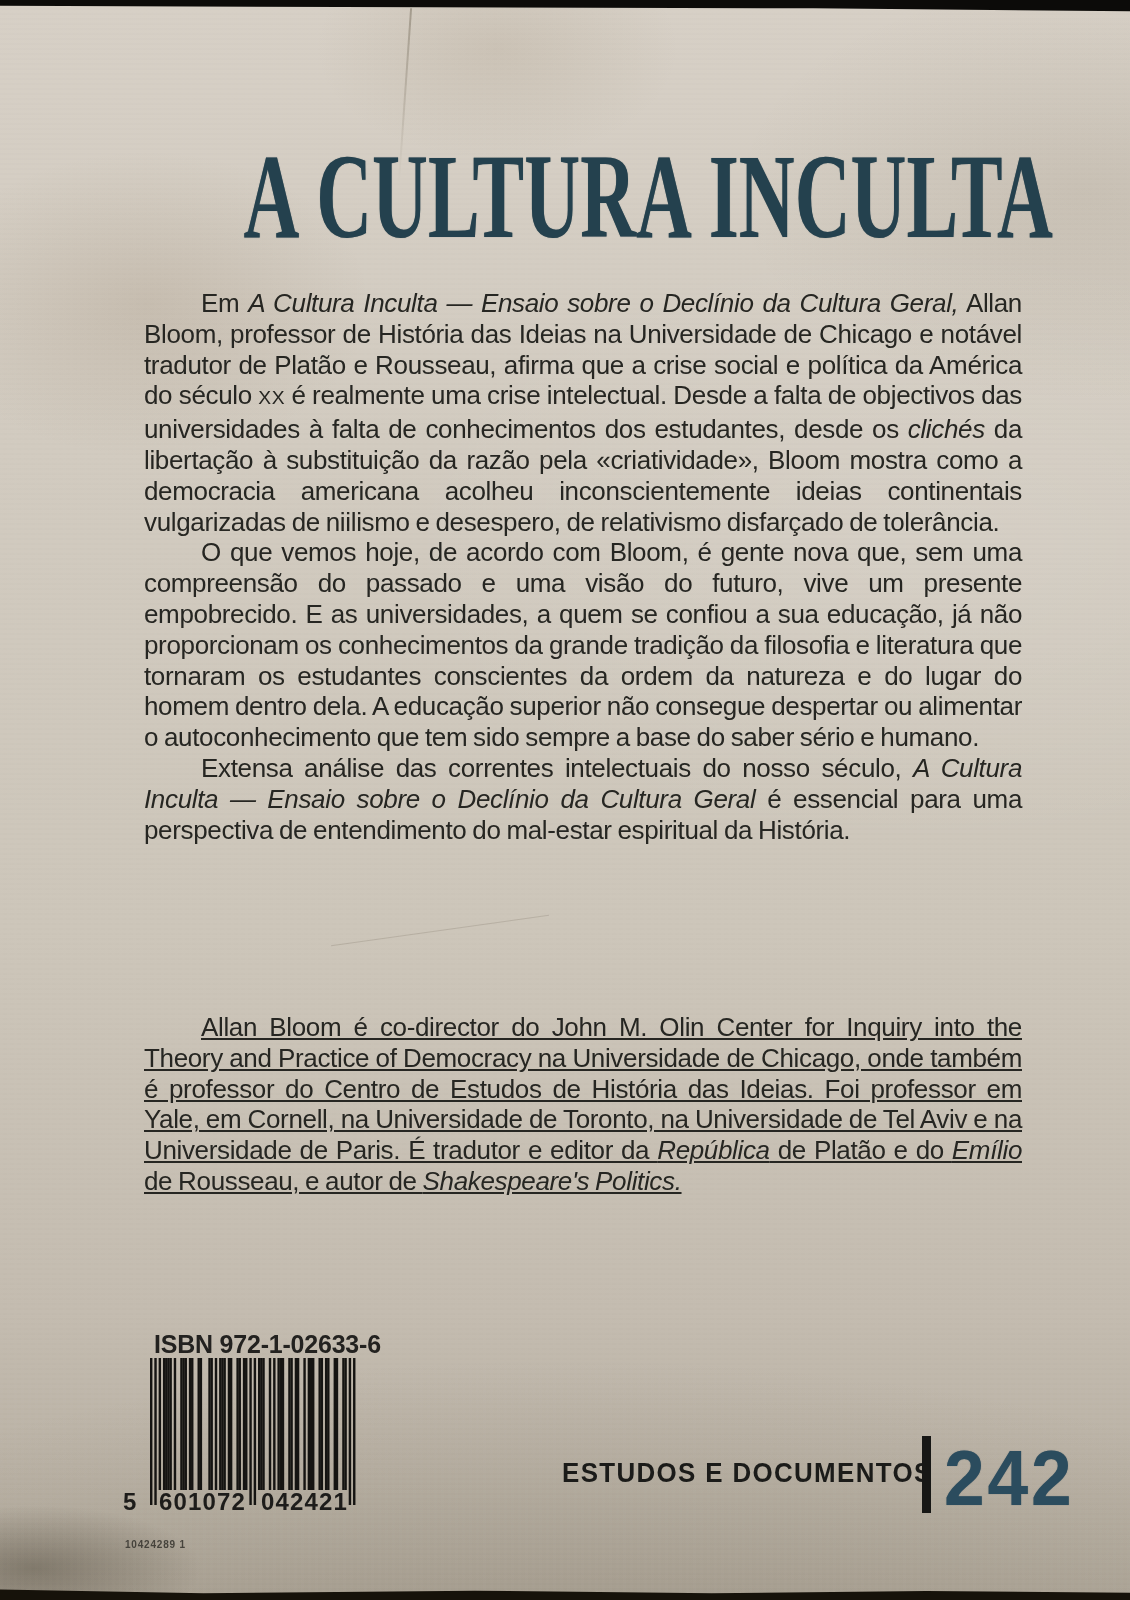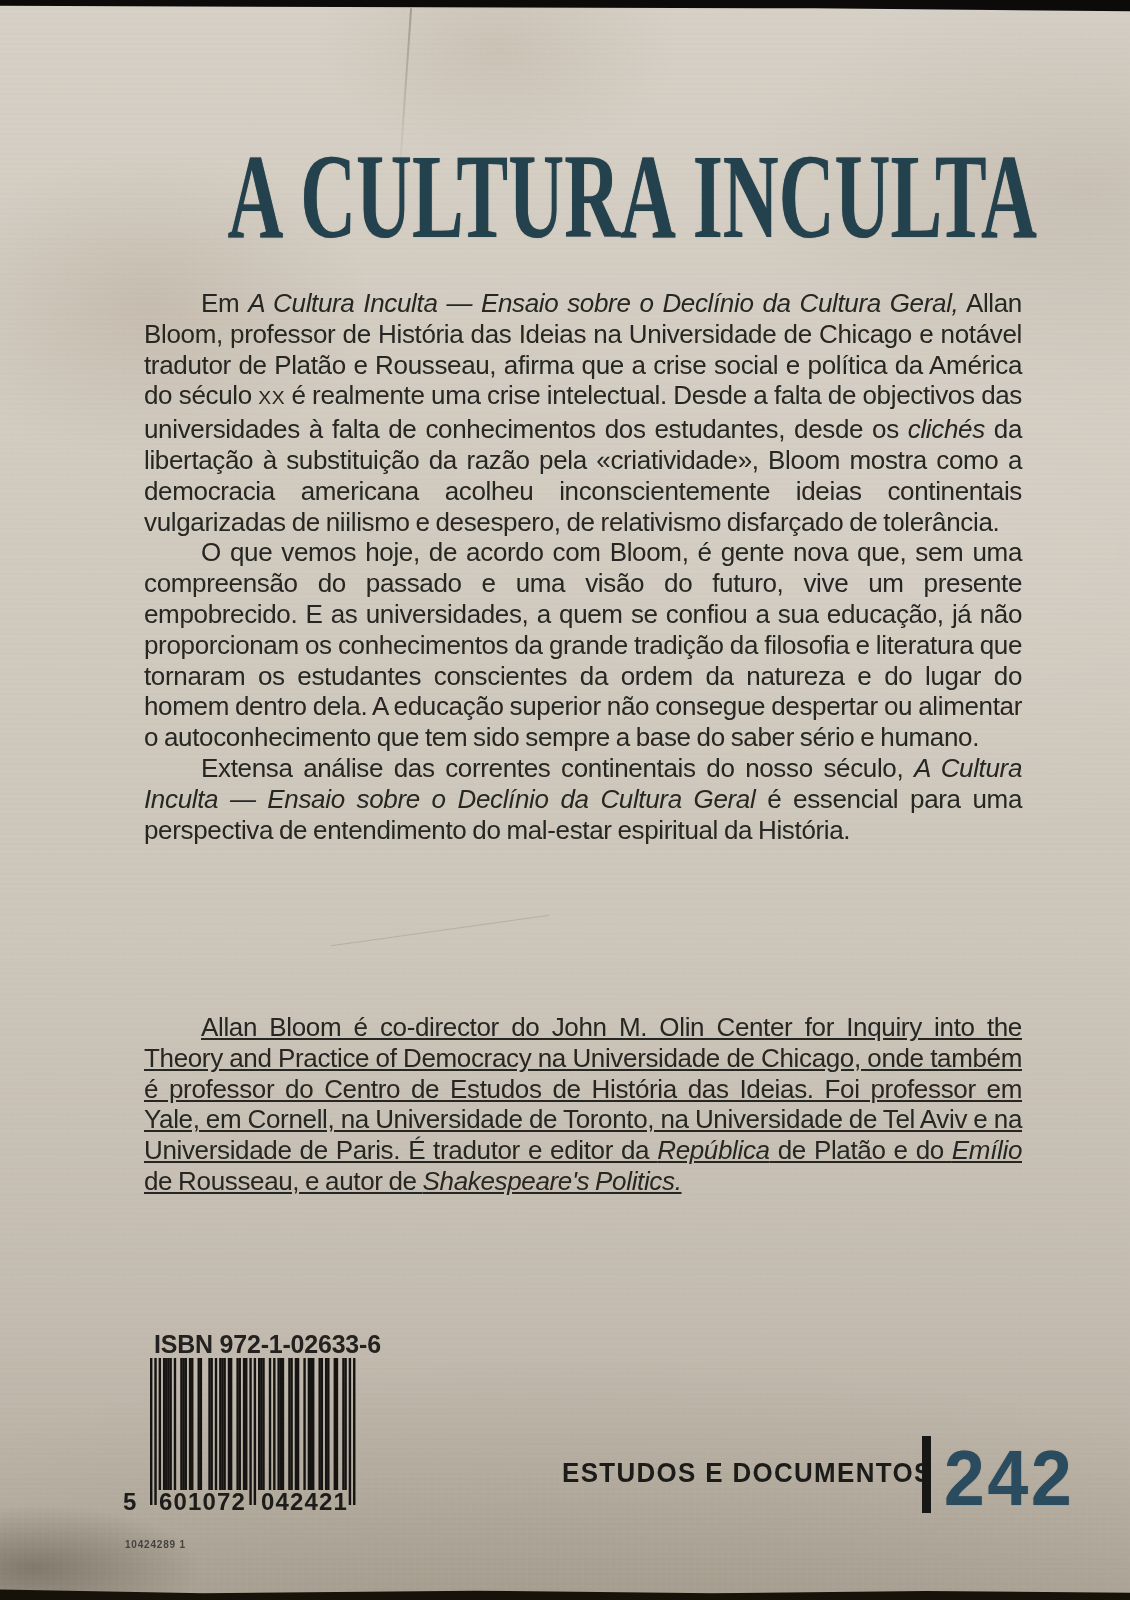--- a/index.html
+++ b/index.html
@@ -41,21 +41,21 @@
   }
   .edge-top{
     position:absolute;top:0;left:0;right:0;height:16px;background:#0c0b09;
     clip-path:polygon(0 0,100% 0,100% 70%,72% 52%,38% 46%,0 36%);
   }
   .edge-bottom{
     position:absolute;bottom:0;left:0;right:0;height:15px;background:#16120a;
     clip-path:polygon(0 30%,18% 55%,42% 38%,63% 55%,82% 40%,100% 52%,100% 100%,0 100%);
   }
   
-  .title-wrap{position:absolute;top:136px;left:0;width:1112px;}
+  .title-wrap{position:absolute;top:136px;left:16px;width:1112px;}
   .title-wrap .t{
     display:inline-block;white-space:nowrap;
     font-family:"Liberation Serif", serif;font-weight:700;
     font-size:121px;line-height:1;color:#24414e;
     transform:scaleX(0.64);transform-origin:50% 50%;
     letter-spacing:0;word-spacing:0.02em;
     text-shadow:0 0 1px rgba(25,45,55,0.55);
   }
   
   .textblock{
@@ -117,21 +117,21 @@
   <div class="edge-top"></div>
   <div class="edge-bottom"></div>
 
   <div class="title-wrap">
     <span class="t" style="color: rgb(36, 65, 78);">A CULTURA INCULTA</span>
   </div>
 
   <div class="textblock synopsis" style="color: rgb(38, 38, 34);">
       <p><span>Em </span><span class="it">A Cultura Inculta — Ensaio sobre o Declínio da Cultura Geral,</span><span> Allan Bloom, professor de História das Ideias na Universidade de Chicago e notável tradutor de Platão e Rousseau, afirma que a crise social e política da América do século </span><span class="sc">XX</span><span> é realmente uma crise intelectual. Desde a falta de objectivos das universidades à falta de conhecimentos dos estudantes, desde os </span><span class="it">clichés</span><span> da libertação à substituição da razão pela «criatividade», Bloom mostra como a democracia americana acolheu inconscientemente ideias continentais vulgarizadas de niilismo e desespero, de relativismo disfarçado de tolerância.</span></p>
       <p><span>O que vemos hoje, de acordo com Bloom, é gente nova que, sem uma compreensão do passado e uma visão do futuro, vive um presente empobrecido. E as universidades, a quem se confiou a sua educação, já não proporcionam os conhecimentos da grande tradição da filosofia e literatura que tornaram os estudantes conscientes da ordem da natureza e do lugar do homem dentro dela. A educação superior não consegue despertar ou alimentar o autoconhecimento que tem sido sempre a base do saber sério e humano.</span></p>
-      <p><span>Extensa análise das correntes continentais do nosso século, </span><span class="it">A Cultura Inculta — Ensaio sobre o Declínio da Cultura Geral</span><span> é essencial para uma perspectiva de entendimento do mal-estar espiritual da História.</span></p>
+      <p><span>Extensa análise das correntes intelectuais do nosso século, </span><span class="it">A Cultura Inculta — Ensaio sobre o Declínio da Cultura Geral</span><span> é essencial para uma perspectiva de entendimento do mal-estar espiritual da História.</span></p>
     </div>
 
   <div class="textblock bio" style="color: rgb(38, 38, 34); text-decoration: underline;">
       <p><span>Allan Bloom é co-director do John M. Olin Center for Inquiry into the Theory and Practice of Democracy na Universidade de Chicago, onde também é professor do Centro de Estudos de História das Ideias. Foi professor em Yale, em Cornell, na Universidade de Toronto, na Universidade de Tel Aviv e na Universidade de Paris. É tradutor e editor da </span><span class="it">República</span><span> de Platão e do </span><span class="it">Emílio</span><span> de Rousseau, e autor de </span><span class="it">Shakespeare's Politics.</span></p>
     </div>
 
   <div class="isbn-label">ISBN 972-1-02633-6</div>
 
   <div class="barcode">
     <svg width="206" height="148" viewBox="0 0 206 148" xmlns="http://www.w3.org/2000/svg">

